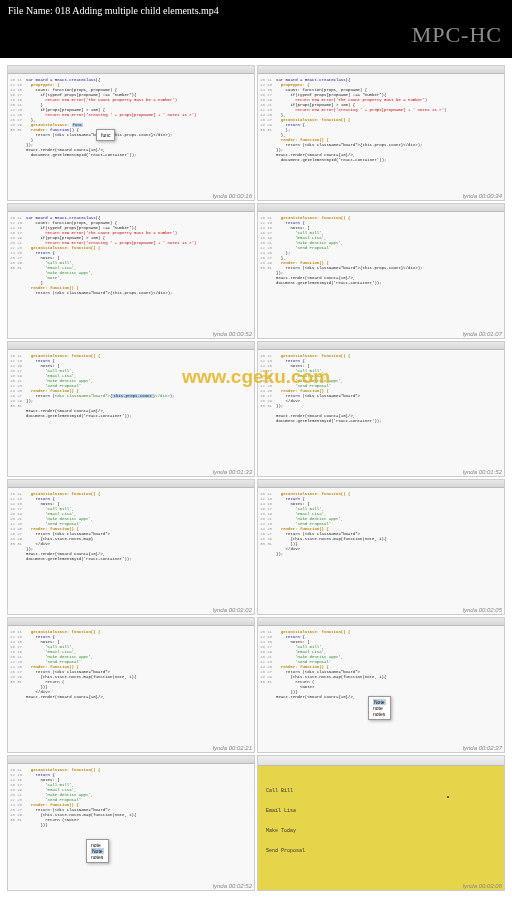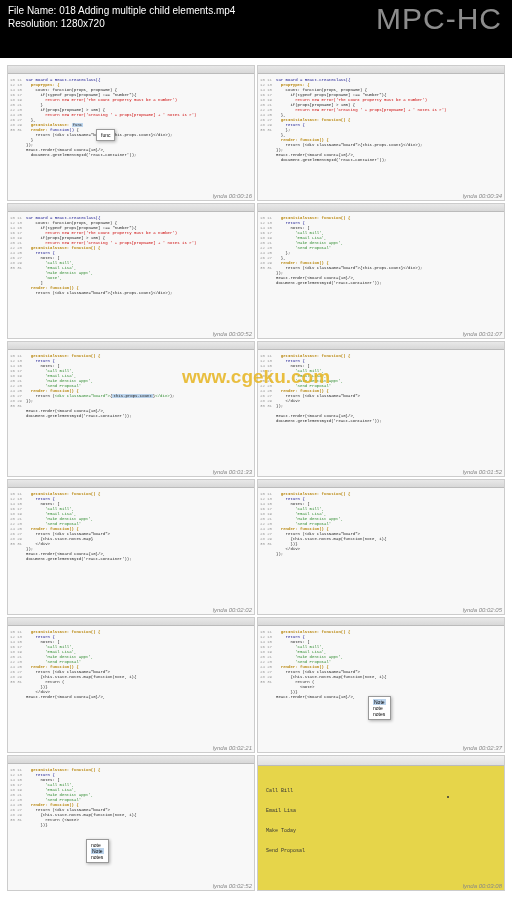--- a/index.html
+++ b/index.html
@@ -10,31 +10,32 @@
     font-family: "Segoe UI", Arial, sans-serif;
     color: #fff;
     overflow: hidden;
     position: relative;
   }
   .header {
     background: #000;
     height: 58px;
     padding: 4px 8px;
     position: relative;
+    font-family: Liberation Serif, serif;
   }
   .header-line {
     font-size: 10px;
     color: #fff;
     line-height: 13px;
   }
   .logo {
     position: absolute;
     right: 10px;
-    top: 2px;
-    font-size: 30px;
+    top: 22px;
+    font-size: 22px;
     font-weight: 300;
     color: rgba(255,255,255,0.55);
     letter-spacing: 1px;
   }
   .contact {
     height: 840px;
     background: #fff;
     padding: 7px;
     display: grid;
     grid-template-columns: 1fr 1fr;
@@ -139,24 +140,20 @@
     top: 30px;
   }
 </style>
 </head>
 <body>
 
 <div class="header">
   <div class="header-line">
     <span>File Name:</span>
     <span>018 Adding multiple child elements.mp4</span>
-  </div>
-  <div class="header-line">
-    <span>Resolution:</span>
-    <span>1280x720</span>
   </div>
   <div class="logo">MPC-HC</div>
 </div>
 
 <div class="contact">
 
   <div class="watermark">www.cgeku.com</div>
 
   <div class="thumb">
     <div class="editor-chrome"></div>

